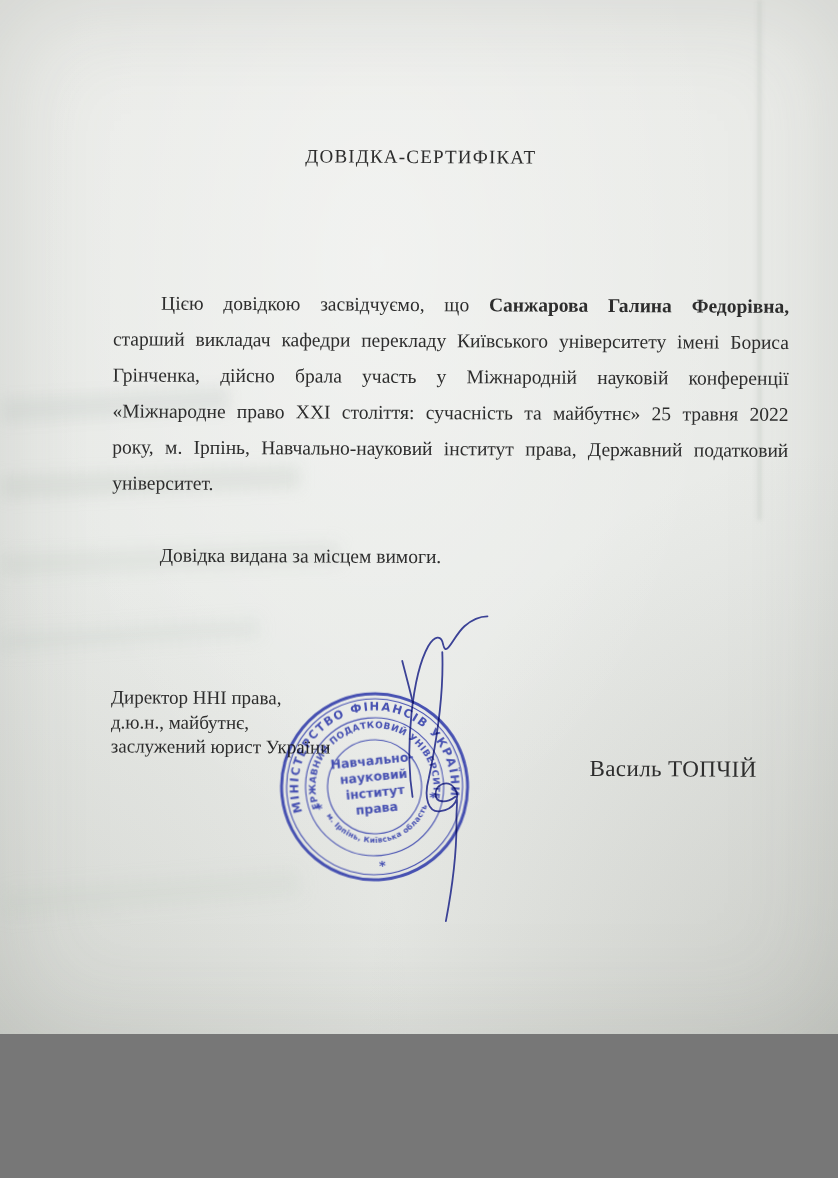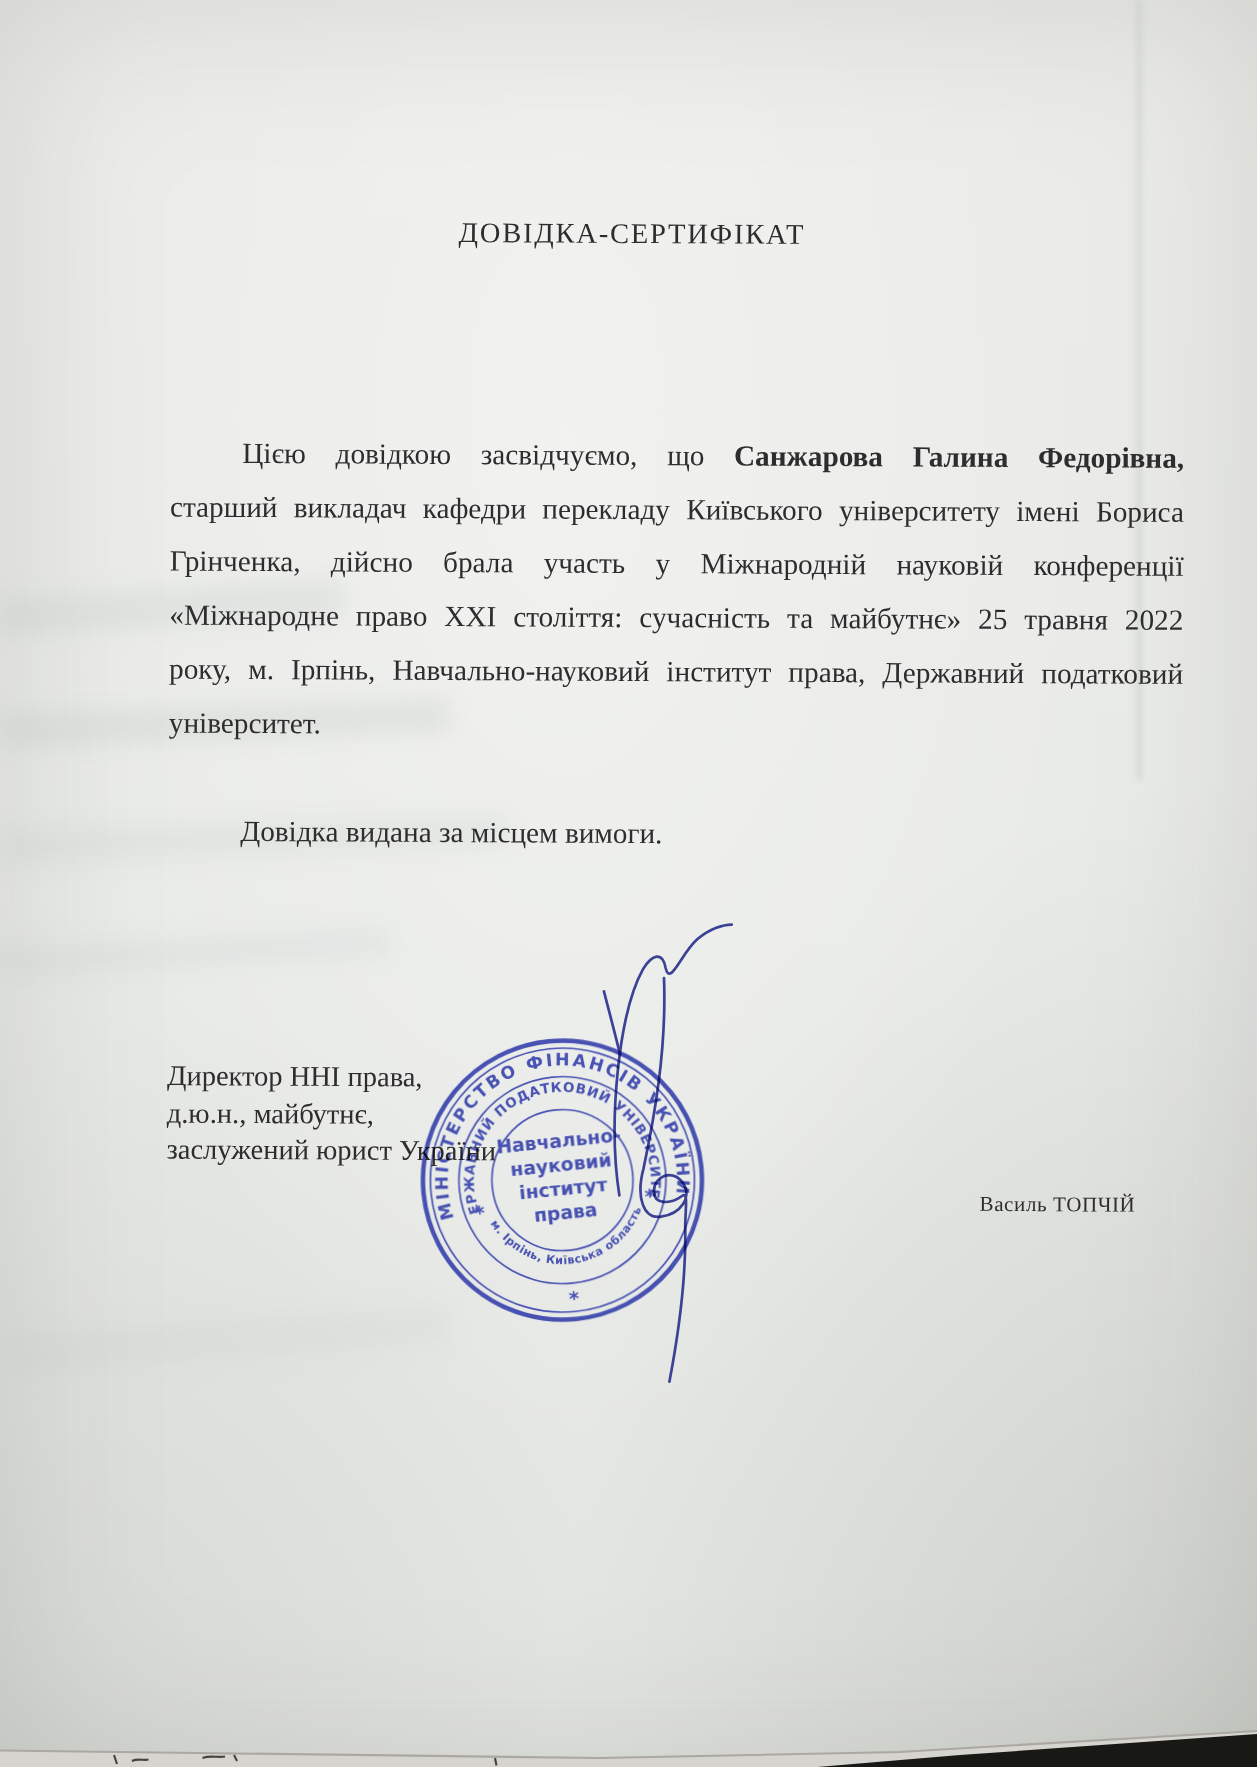--- a/index.html
+++ b/index.html
@@ -1,38 +1,38 @@
 <!DOCTYPE html>
 <html><head>
 <meta charset="utf-8">
 <style>
   html,body{margin:0;padding:0;background:#777;}
   .photo{
-    position:relative;width:838px;height:1178px;overflow:hidden;
+    position:relative;width:838px;height:1034px;overflow:hidden;
     background:
       radial-gradient(ellipse at 45% 25%, rgba(255,255,255,.35), rgba(255,255,255,0) 55%),
       radial-gradient(ellipse at 100% 100%, rgba(110,112,104,.20), rgba(110,112,104,0) 40%),
       radial-gradient(ellipse at 0% 100%, rgba(120,124,116,.14), rgba(120,124,116,0) 35%),
       linear-gradient(180deg,#ebece9 0%, #e9ebe8 55%, #e3e5e1 100%);
     font-family:"Liberation Serif", serif;
     color:#2d2d2d;
   }
   .content{position:absolute;inset:0;transform:rotate(.3deg);transform-origin:50% 50%;}
   .title{
     position:absolute;top:146px;left:0;width:100%;text-align:center;
     font-size:19px;letter-spacing:1.2px;font-weight:400;
   }
   .para{position:absolute;left:112px;top:287px;width:676px;font-size:19.5px;}
   .pline{height:36px;line-height:36px;text-align:justify;text-align-last:justify;white-space:nowrap;}
   .pline.first{text-indent:48px;}
   .pline.last{text-align-last:left;}
   .bold{font-weight:700;}
   .issued{position:absolute;left:160px;top:546px;font-size:19.5px;}
-  .sigblock{position:absolute;left:112px;top:708px;font-size:19px;line-height:24.5px;}
-  .signer{position:absolute;right:80px;top:755px;font-size:14px;letter-spacing:.4px;margin-top:40px;}
+  .sigblock{position:absolute;left:112px;top:687px;font-size:19px;line-height:24.5px;}
+  .signer{position:absolute;right:80px;top:755px;font-size:23px;letter-spacing:.4px;}
   svg text{font-family:"DejaVu Sans", sans-serif;}
   .stamp-svg{position:absolute;left:272px;top:683px;mix-blend-mode:multiply;opacity:.9;filter:blur(.35px);}
   .sign-svg{position:absolute;left:0;top:0;mix-blend-mode:multiply;}
   .crease{position:absolute;pointer-events:none;}
   .c1{left:0;top:392px;width:230px;height:26px;background:rgba(176,186,178,.20);filter:blur(7px);transform:rotate(-3deg);}
   .c2{left:0;top:470px;width:300px;height:24px;background:rgba(176,186,178,.22);filter:blur(7px);transform:rotate(-2deg);}
   .c3{left:0;top:548px;width:340px;height:22px;background:rgba(176,186,178,.18);filter:blur(8px);transform:rotate(-2deg);}
   .c4{left:0;top:625px;width:260px;height:20px;background:rgba(176,186,178,.16);filter:blur(8px);transform:rotate(-3deg);}
   .c5{left:758px;top:0;width:3px;height:520px;background:rgba(190,196,190,.55);filter:blur(2px);}
   .c6{left:0;top:880px;width:300px;height:26px;background:rgba(180,188,180,.14);filter:blur(9px);transform:rotate(-4deg);}

